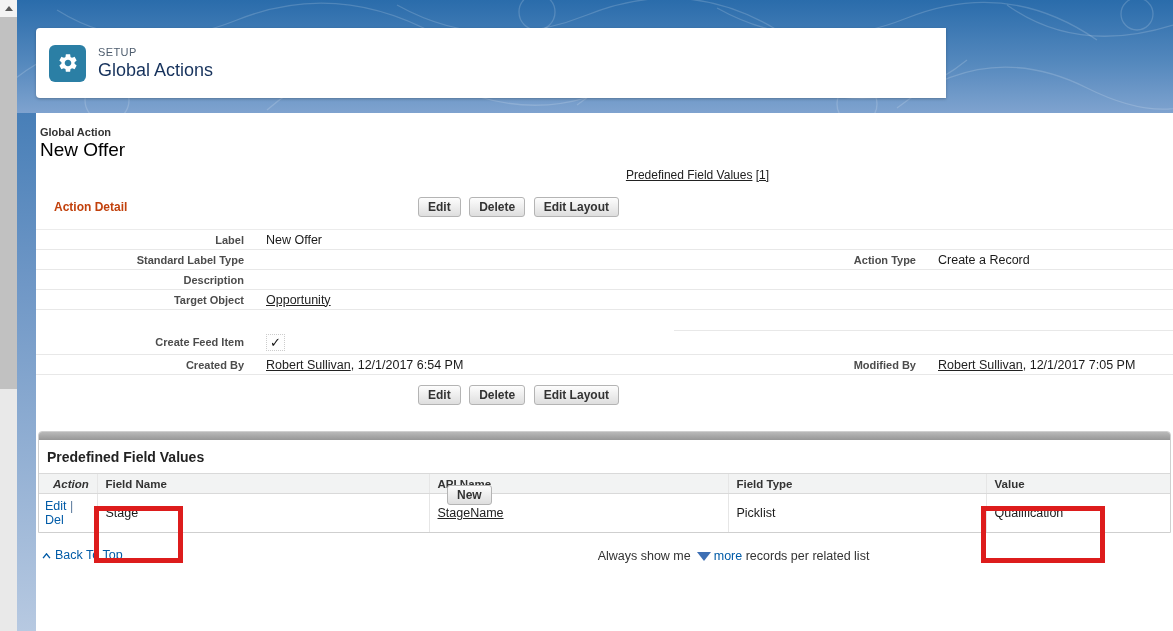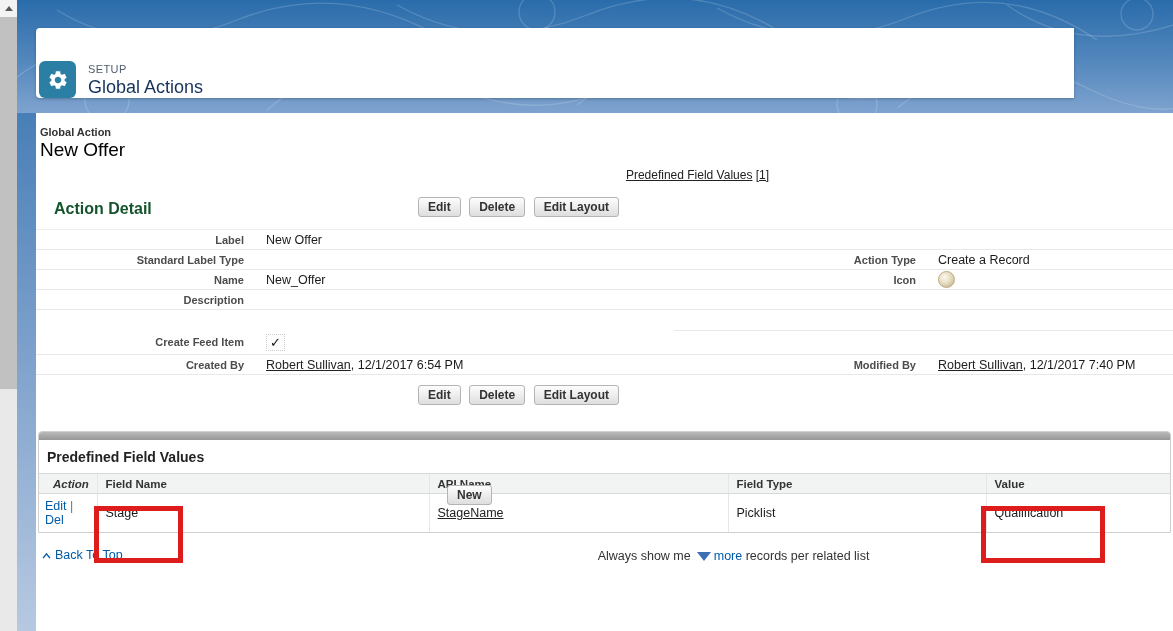--- a/index.html
+++ b/index.html
@@ -12,37 +12,37 @@
   .sb-btn{height:17px;background:#f3f3f3;display:flex;align-items:center;justify-content:center;cursor:pointer;}
   .sb-tri{width:0;height:0;border-left:4px solid transparent;border-right:4px solid transparent;border-bottom:5px solid #5a5a5a;}
   .sb-thumb{position:absolute;top:17px;left:0;width:17px;height:372px;background:#c1c1c1;cursor:pointer;}
   
   .blue-left{position:absolute;left:17px;top:0;width:19px;height:631px;
     background:linear-gradient(180deg,#2e6fae 0%,#6f97c6 45%,#b7c9e1 100%);z-index:1;}
   .blue-top{position:absolute;left:17px;top:0;width:1156px;height:113px;
     background:linear-gradient(180deg,#2a6cab 0%,#5488bd 55%,#7fa3cf 100%);overflow:hidden;z-index:2;}
   .swirls{position:absolute;left:0;top:0;}
   
-  .header-card{position:absolute;left:36px;top:28px;width:1038px;height:70px;background:#fff;
-    border-radius:4px 0 0 4px;box-shadow:0 1px 3px rgba(0,0,0,.25);display:flex;align-items:flex-end;
-    padding-left:3px;box-sizing:border-box;z-index:5;}
+  .header-card{position:absolute;left:36px;top:28px;width:910px;height:70px;background:#fff;
+    border-radius:4px 0 0 4px;box-shadow:0 1px 3px rgba(0,0,0,.25);display:flex;align-items:center;
+    padding-left:13px;box-sizing:border-box;z-index:5;}
   .setup-tile{width:37px;height:37px;border-radius:6px;background:#2b7fa5;display:flex;align-items:center;justify-content:center;margin-right:12px;flex:0 0 auto;}
   .eyebrow{font-size:11px;color:#4e5d6e;letter-spacing:.4px;margin-bottom:2px;}
   .h-title{font-size:18px;font-weight:normal;color:#16325c;}
   
   .content-card{position:absolute;left:36px;top:113px;width:1137px;height:366px;background:#fff;
     border-radius:4px 0 0 0;box-sizing:border-box;padding-top:13px;z-index:5;}
   .record-head{margin-left:4px;}
   .type-label{font-size:11px;font-weight:bold;color:#333;}
   .rec-title{font-size:19px;color:#000;margin-top:1px;}
   .jump-row{text-align:center;transform:translateX(93px);margin-top:7px;font-size:12px;}
   a.dark-link{color:#222;text-decoration:underline;cursor:pointer;}
   a.blue-link{color:#015ba7;text-decoration:none;cursor:pointer;}
   .section-head{position:relative;height:24px;margin-top:15px;}
-  .section-title{position:absolute;left:18px;top:3px;font-size:16px;font-weight:bold;color:#14532d;}
+  .section-title{position:absolute;left:18px;top:3px;font-size:12px;font-weight:bold;color:#c2410c;}
   .btn-row{text-align:center;transform:translateX(-86px);}
   .btn{display:inline-block;background:linear-gradient(#fdfdfd,#dedede);border:1px solid #b4b4b4;border-radius:3px;
     font-size:12px;font-weight:bold;color:#333;padding:2px 9px;margin:0 2px;cursor:pointer;
     font-family:"Liberation Sans","DejaVu Sans",sans-serif;}
   
   .detail-table{width:100%;border-collapse:collapse;margin-top:8px;border-top:1px solid #ececec;table-layout:fixed;}
   .detail-table td{height:19px;border-bottom:1px solid #e8e8e8;font-size:12.5px;color:#1a1a1a;padding:0;vertical-align:middle;}
   .detail-table td.lbl{text-align:right;font-size:11px;font-weight:bold;color:#4c4c4c;padding-right:20px;}
   .detail-table td.val{padding-left:2px;}
   .detail-table tr.spacer td{height:20px;border-bottom:none;}
@@ -156,28 +156,28 @@
       <td class="lbl"></td>
       <td class="val"></td>
     </tr>
     <tr>
       <td class="lbl">Standard Label Type</td>
       <td class="val"></td>
       <td class="lbl">Action Type</td>
       <td class="val">Create a Record</td>
     </tr>
     <tr>
-      <td class="lbl">Name</td>
-      <td class="val">New_Offer</td>
-      <td class="lbl">Icon</td>
-      <td class="val"><span class="coin"></span></td>
-    </tr>
-    <tr>
       <td class="lbl">Description</td>
       <td class="val"></td>
+      <td class="lbl"></td>
+      <td class="val"></td>
+    </tr>
+    <tr>
+      <td class="lbl">Target Object</td>
+      <td class="val"><a class="dark-link">Opportunity</a></td>
       <td class="lbl"></td>
       <td class="val"></td>
     </tr>
     <tr class="spacer">
       <td></td>
           <td></td>
       <td class="rb"></td>
           <td class="rb"></td>
     </tr>
     <tr class="tall">
@@ -186,21 +186,21 @@
       <td class="lbl"></td>
       <td class="val"></td>
     </tr>
     <tr>
       <td class="lbl">Created By</td>
       <td class="val">
         <a class="dark-link">Robert Sullivan</a><span>, 12/1/2017 6:54 PM</span>
       </td>
       <td class="lbl">Modified By</td>
       <td class="val">
-        <a class="dark-link">Robert Sullivan</a><span>, 12/1/2017 7:40 PM</span>
+        <a class="dark-link">Robert Sullivan</a><span>, 12/1/2017 7:05 PM</span>
       </td>
     </tr>
   </tbody>
     </table>
 
   <div class="btn-row bottom-btns">
     <button class="btn">Edit</button>
     <button class="btn">Delete</button>
     <button class="btn">Edit Layout</button>
   </div>

